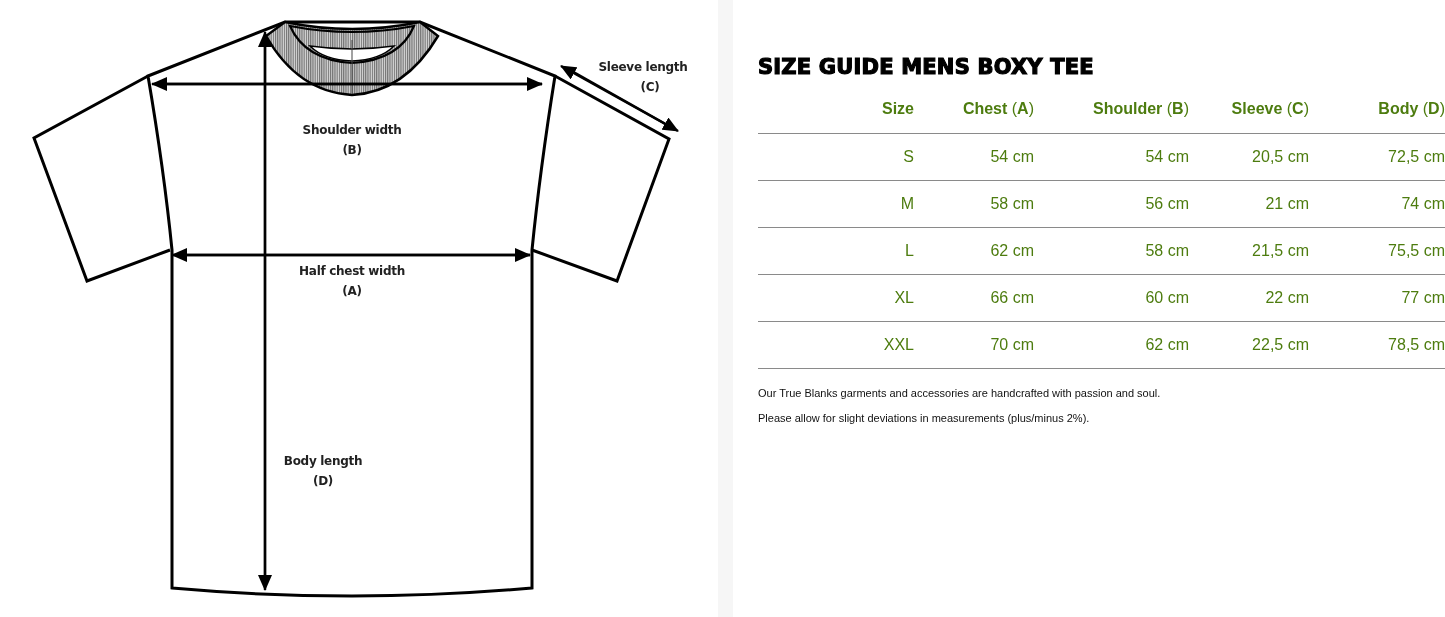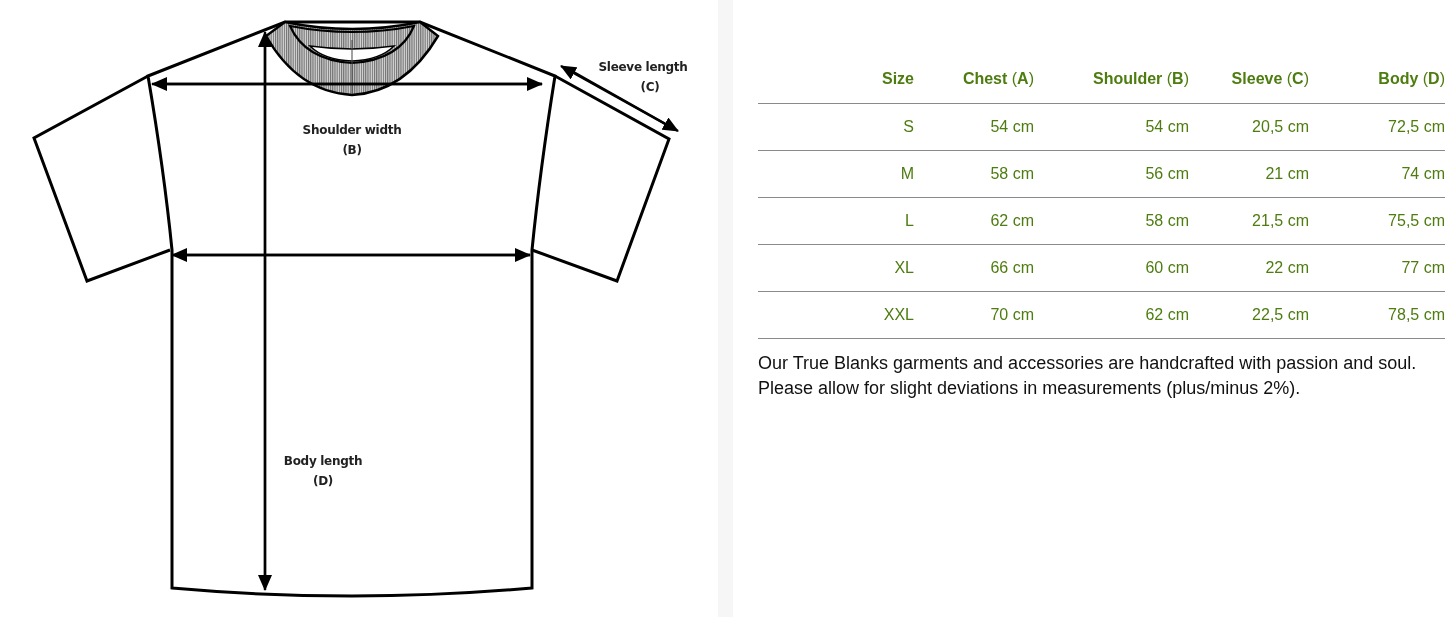--- a/index.html
+++ b/index.html
@@ -24,21 +24,21 @@
       border-bottom: 1.5px solid #8a8a8a; color: #4d7c0f;
     }
     table.size-table th { font-weight: bold; height: 47px; }
     table.size-table th .paren { font-weight: normal; }
     table.size-table th .letter { font-weight: bold; }
     .col-size { width: 156px; }
     .col-chest { width: 120px; }
     .col-shoulder { width: 155px; }
     .col-sleeve { width: 120px; }
     .col-body { width: 136px; }
-    .note { margin-top: 12px; font-size: 18px; line-height: 25px; color: #111; }
+    .note { margin-top: 12px; font-size: 11px; line-height: 25px; color: #111; }
   </style>
 </head>
 <body>
 
 <div class="diagram-panel">
   <svg width="718" height="617" viewBox="0 0 718 617">
     <defs>
       <pattern id="rib" width="2.2" height="4" patternUnits="userSpaceOnUse">
         <rect width="2.2" height="4" fill="#d8d8d8"></rect>
         <line x1="0.6" y1="0" x2="0.6" y2="4" stroke="#555" stroke-width="0.9"></line>
@@ -82,29 +82,34 @@
   </svg>
 
   <div class="dlabel" style="left:262px; top:92px; width:180px;margin-top:28px;">
     <div>Shoulder width</div>
     <div>(B)</div>
   </div>
   <div class="dlabel" style="left:580px; top:57px; width:126px;">
     <div>Sleeve length</div>
     <div style="padding-left:14px;">(C)</div>
   </div>
+  <div class="dlabel" style="left:262px; top:261px; width:180px;">
+    <div>Half chest width</div>
+    <div>(A)</div>
+  </div>
   <div class="dlabel" style="left:268px; top:451px; width:110px;">
     <div>Body length</div>
     <div>(D)</div>
   </div>
 </div>
 
 <div class="divider-strip"></div>
 
 <div class="guide-panel">
+  <h1 class="guide-title">SIZE GUIDE MENS BOXY TEE</h1>
 
   <table class="size-table">
     <colgroup>
       <col class="col-size">
         <col class="col-chest">
         <col class="col-shoulder">
         <col class="col-sleeve">
         <col class="col-body">
     </colgroup>
     <thead>

